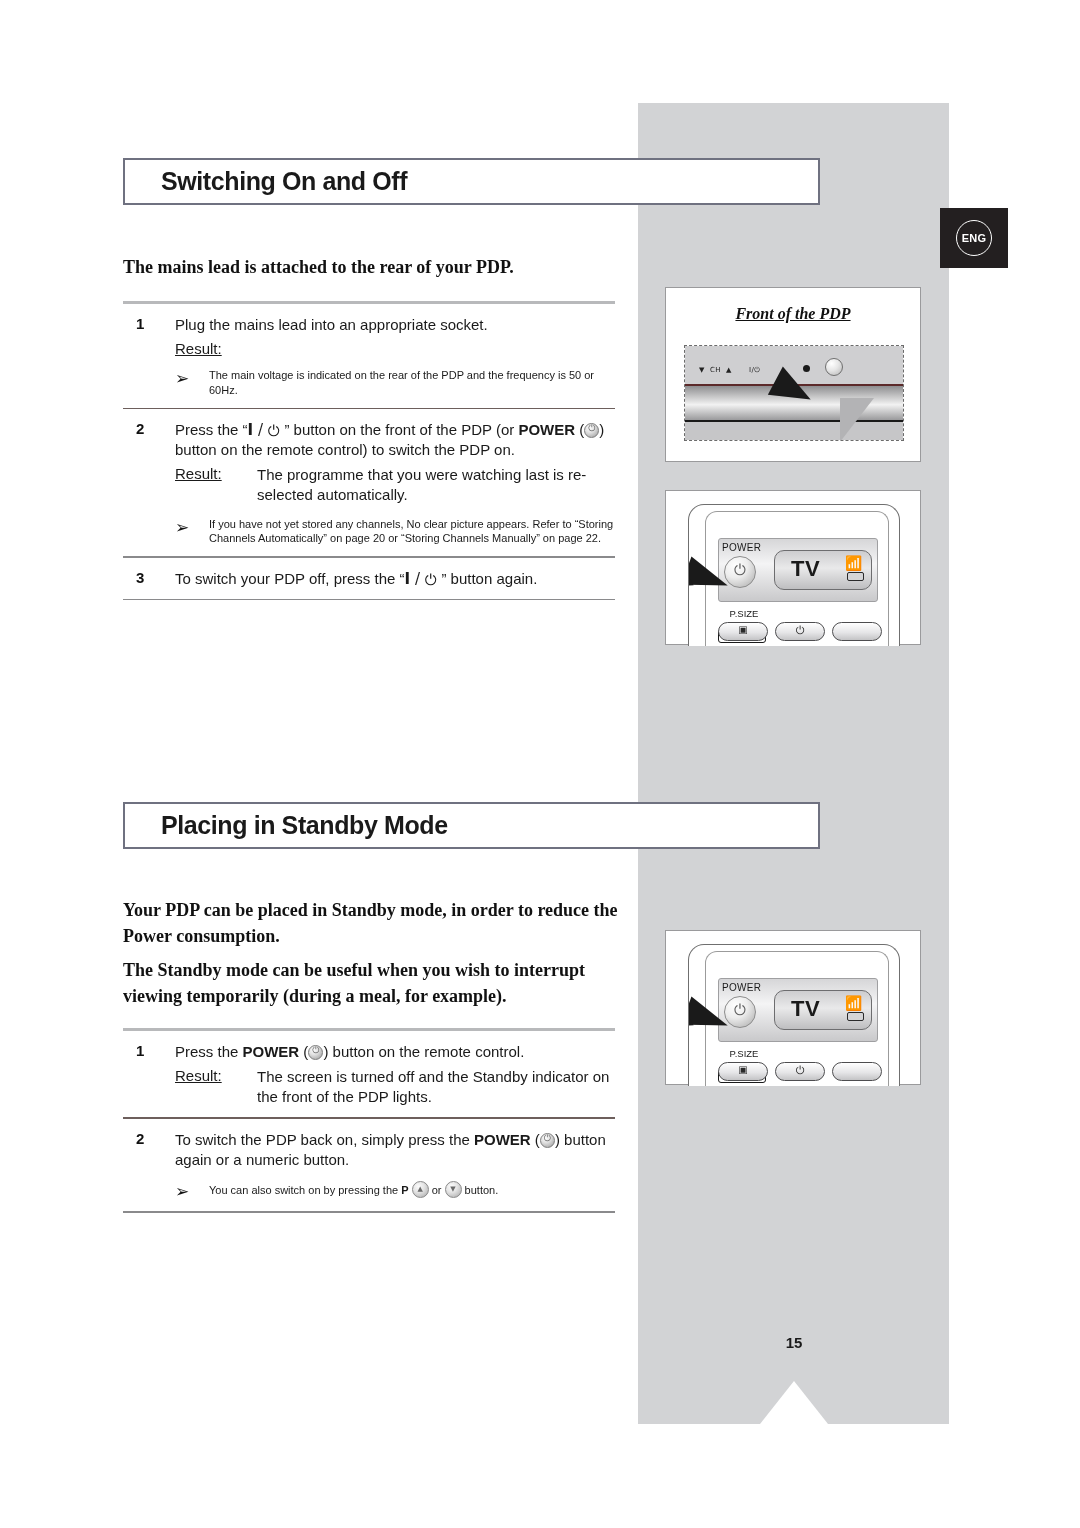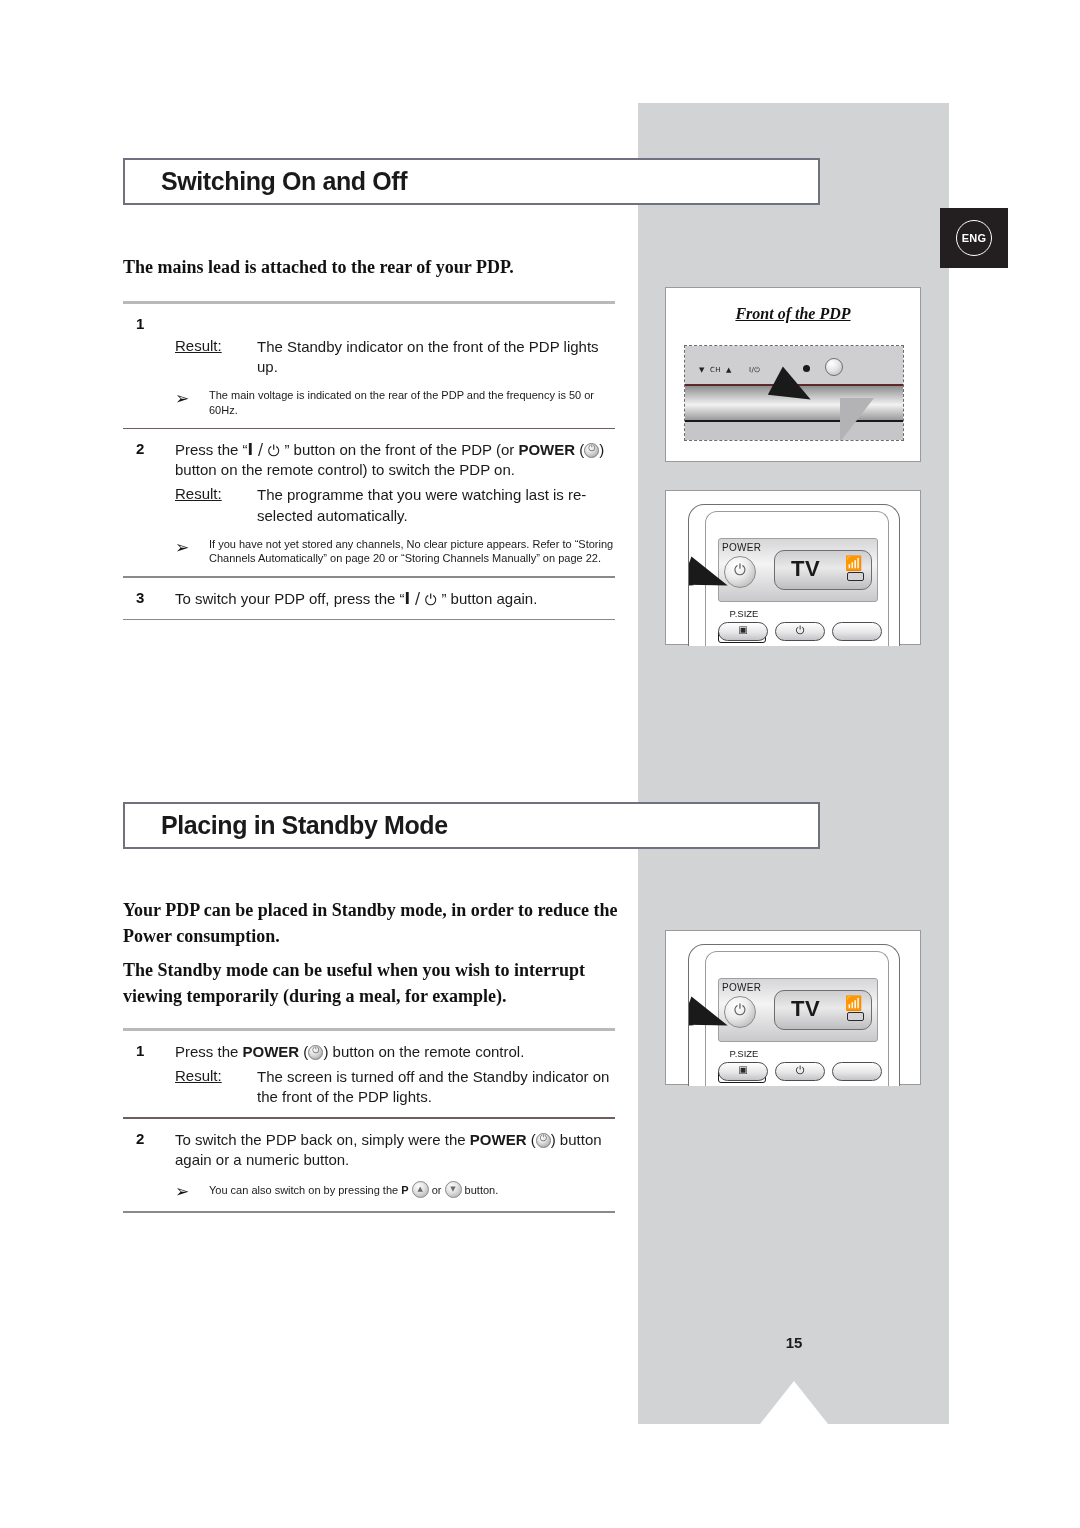--- a/index.html
+++ b/index.html
@@ -362,24 +362,24 @@
 
 <div class="intro" id="intro-1">The mains lead is attached to the rear of your PDP.</div>
 
 <div class="steps" id="steps-1">
 
   <div class="rule"></div>
 
   <div class="step">
     <div class="step-row">
       <div class="step-num">1</div>
+      <div class="step-body">Plug the mains lead into an appropriate socket.</div>
     </div>
     <div class="result-row">
       <div class="result-label">Result:</div>
-      <div class="result-text">The Standby indicator on the front of the PDP lights up.</div>
     </div>
     <div class="note-row">
       <div class="note-arrow">➢</div>
       <div class="note-text">The main voltage is indicated on the rear of the PDP and the frequency is 50 or 60Hz.</div>
     </div>
   </div>
 
   <div class="rule thin"></div>
 
   <div class="step">
@@ -483,21 +483,21 @@
       <div class="result-label">Result:</div>
       <div class="result-text">The screen is turned off and the Standby indicator on the front of the PDP lights.</div>
     </div>
   </div>
 
   <div class="rule thin"></div>
 
   <div class="step">
     <div class="step-row">
       <div class="step-num">2</div>
-      <div class="step-body"><span>To switch the PDP back on, simply were the </span><b class="kw">POWER</b><span> (</span><span class="btn-icon"></span><span>) button again or a numeric button.</span></div>
+      <div class="step-body"><span>To switch the PDP back on, simply press the </span><b class="kw">POWER</b><span> (</span><span class="btn-icon"></span><span>) button again or a numeric button.</span></div>
     </div>
     <div class="note-row">
       <div class="note-arrow">➢</div>
       <div class="note-text"><span>You can also switch on by pressing the </span><b class="kw">P</b> <span class="chev-icon up"></span><span> or </span><span class="chev-icon down"></span><span> button.</span></div>
     </div>
   </div>
 
   <div class="rule thin2"></div>
 </div>
 

